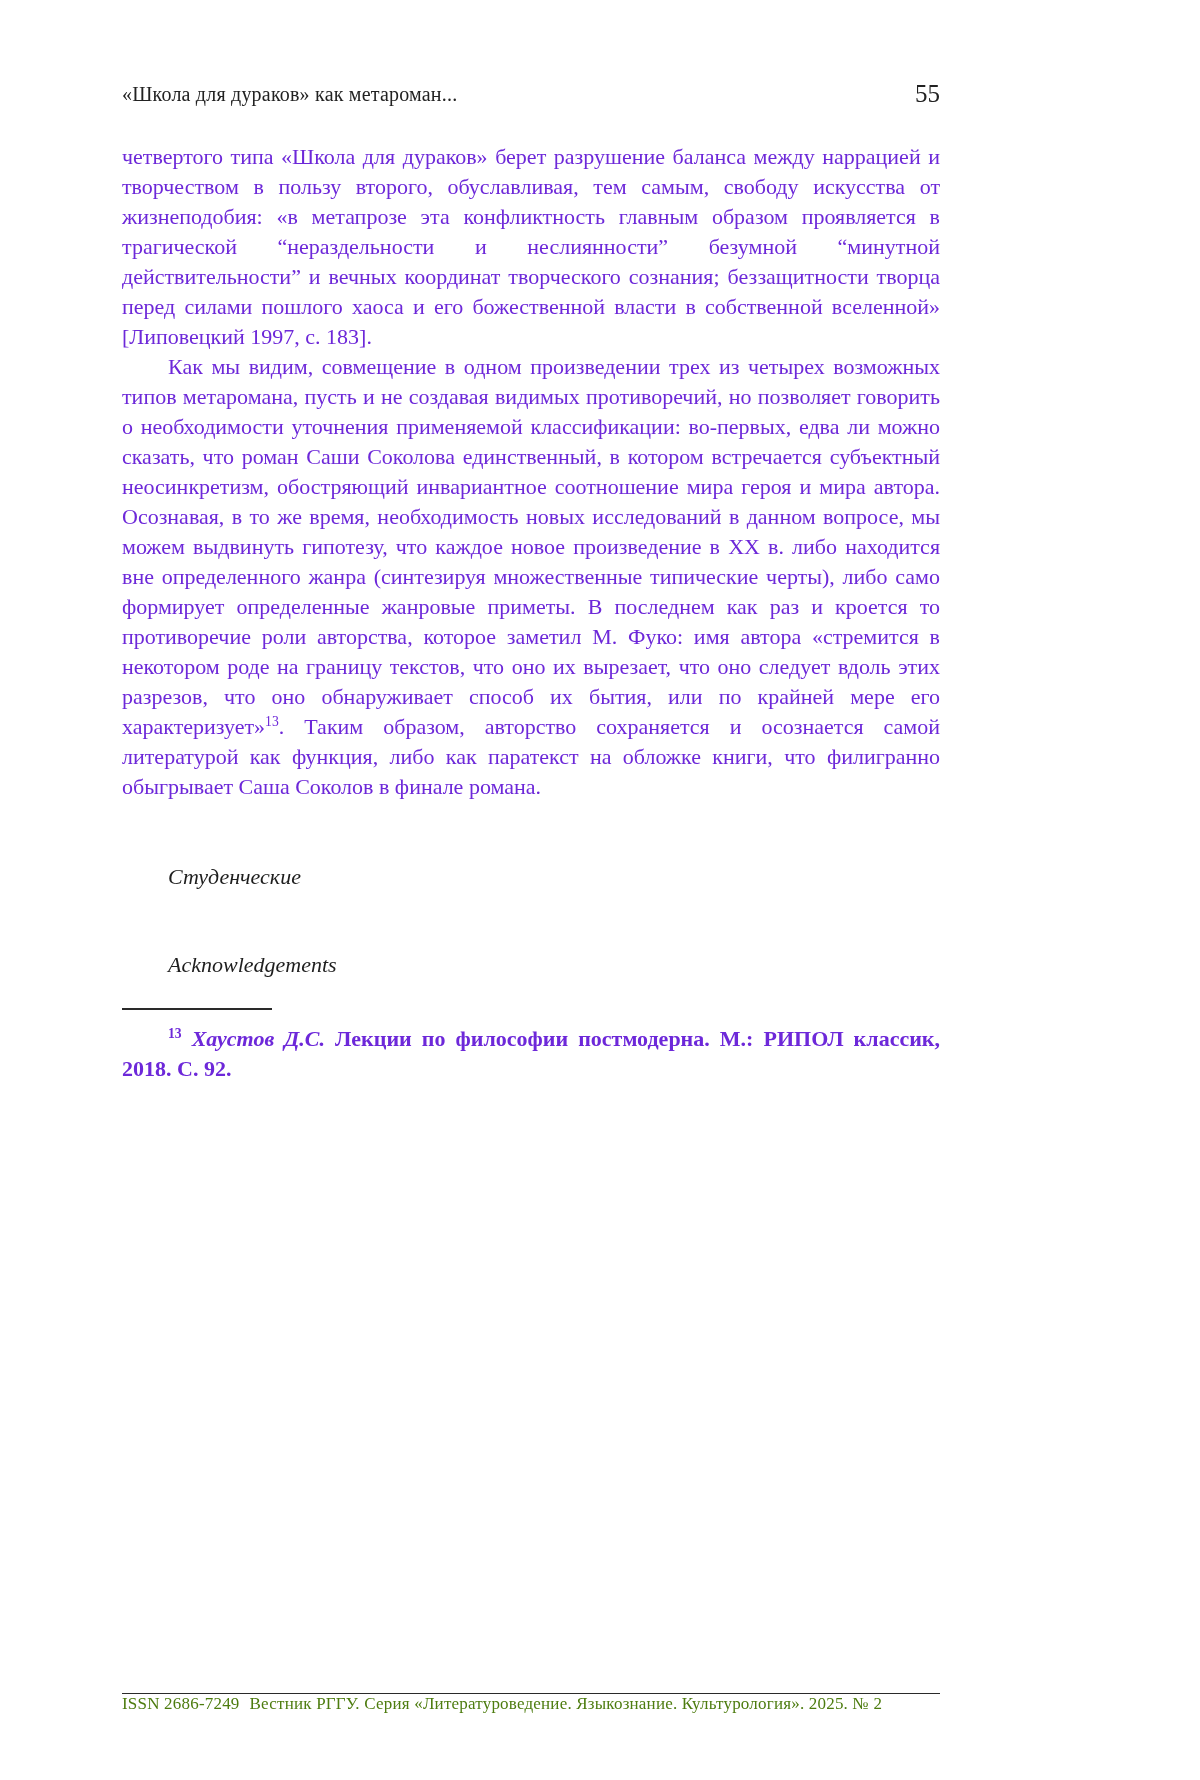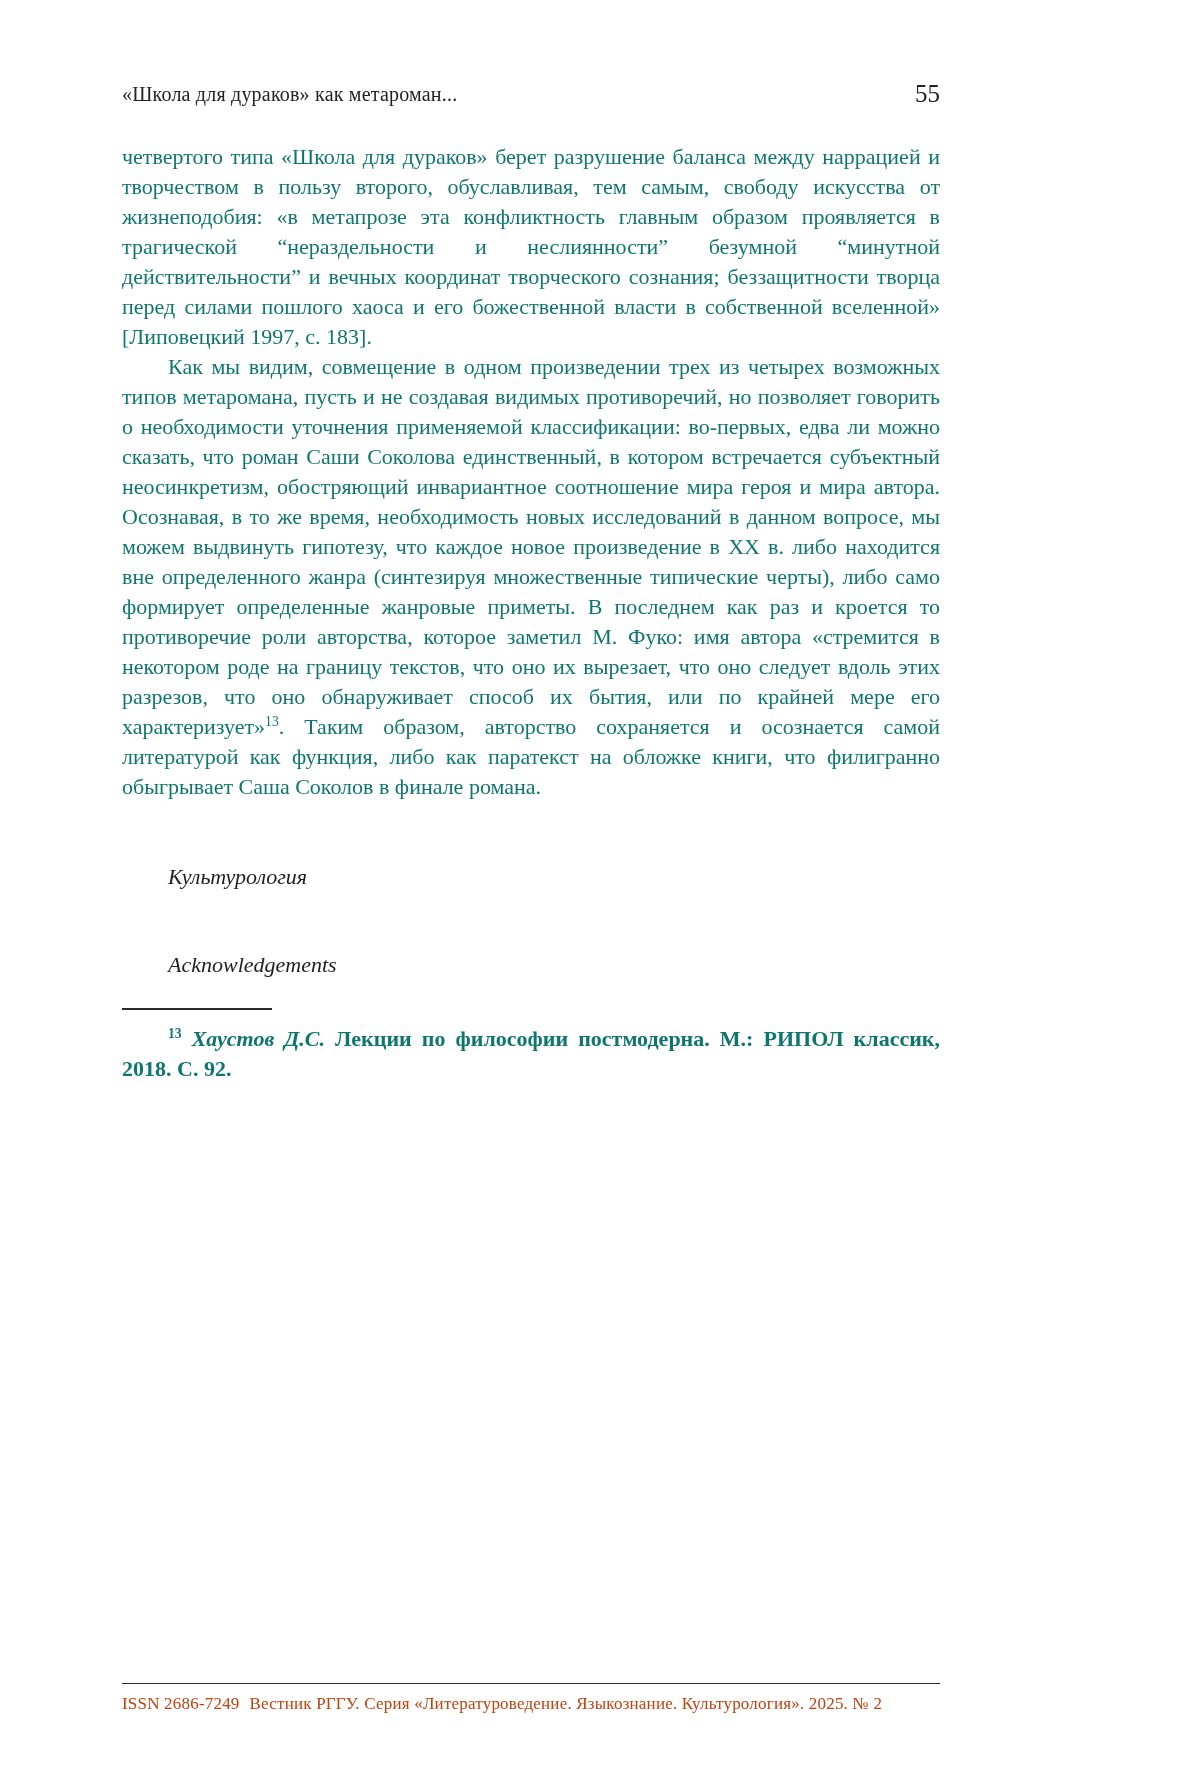--- a/index.html
+++ b/index.html
@@ -28,21 +28,21 @@
   }
   .page-number {
     font-size: 25px;
     color: #222;
   }
   
   .body-text p {
     font-size: 22px;
     line-height: 30px;
     text-align: justify;
-    color: #0f766e;
+    color: #6d28d9;
   }
   .body-text p.indent { text-indent: 46px; }
   sup.fnref {
     font-size: 0.62em;
     vertical-align: super;
     line-height: 0;
   }
   
   h2.section-heading {
     font-size: 22px;
@@ -66,24 +66,23 @@
     font-weight: bold;
   }
   .footnote-text .author { font-style: italic; }
   
   .page-footer {
     position: absolute;
     left: 122px;
     right: 260px;
     bottom: 66px;
     border-top: 1px solid #2a2a2a;
-    padding-top: 10px;
     font-size: 17px;
     letter-spacing: 0.2px;
-    color: #c2410c;
+    color: #4d7c0f;
     white-space: nowrap;
   }
   .page-footer .issn { margin-right: 10px; }
 </style>
 </head>
 <body>
 
 <div class="page">
 
   <div class="running-head">
@@ -92,21 +91,21 @@
   </div>
 
   <div class="body-text">
     <p>
       <span>четвертого типа «Школа для дураков» берет разрушение баланса между наррацией и творчеством в пользу второго, обуславливая, тем самым, свободу искусства от жизнеподобия: «в метапрозе эта конфликтность главным образом проявляется в трагической “нераздельности и неслиянности” безумной “минутной действительности” и вечных координат творческого сознания; беззащитности творца перед силами пошлого хаоса и его божественной власти в собственной вселенной» [Липовецкий 1997, с. 183].</span>
     </p>
     <p class="indent">
       <span>Как мы видим, совмещение в одном произведении трех из четырех возможных типов метаромана, пусть и не создавая видимых противоречий, но позволяет говорить о необходимости уточнения применяемой классификации: во-первых, едва ли можно сказать, что роман Саши Соколова единственный, в котором встречается субъектный неосинкретизм, обостряющий инвариантное соотношение мира героя и мира автора. Осознавая, в то же время, необходимость новых исследований в данном вопросе, мы можем выдвинуть гипотезу, что каждое новое произведение в XX в. либо находится вне определенного жанра (синтезируя множественные типические черты), либо само формирует определенные жанровые приметы. В последнем как раз и кроется то противоречие роли авторства, которое заметил М. Фуко: имя автора «стремится в некотором роде на границу текстов, что оно их вырезает, что оно следует вдоль этих разрезов, что оно обнаруживает способ их бытия, или по крайней мере его характеризует»</span><sup class="fnref">13</sup><span>. Таким образом, авторство сохраняется и осознается самой литературой как функция, либо как паратекст на обложке книги, что филигранно обыгрывает Саша Соколов в финале романа.</span>
     </p>
 
-    <h2 class="section-heading">Культурология</h2>
+    <h2 class="section-heading">Студенческие</h2>
 
     <h2 class="section-heading">Acknowledgements</h2>
 
     <div class="footnote-block">
       <div class="footnote-rule"></div>
       <p class="footnote-text">
         <sup class="fnref">13</sup>&nbsp;<span class="author">Хаустов Д.С.</span><span> Лекции по философии постмодерна. М.: РИПОЛ классик, 2018. С. 92.</span>
       </p>
     </div>
   </div>

